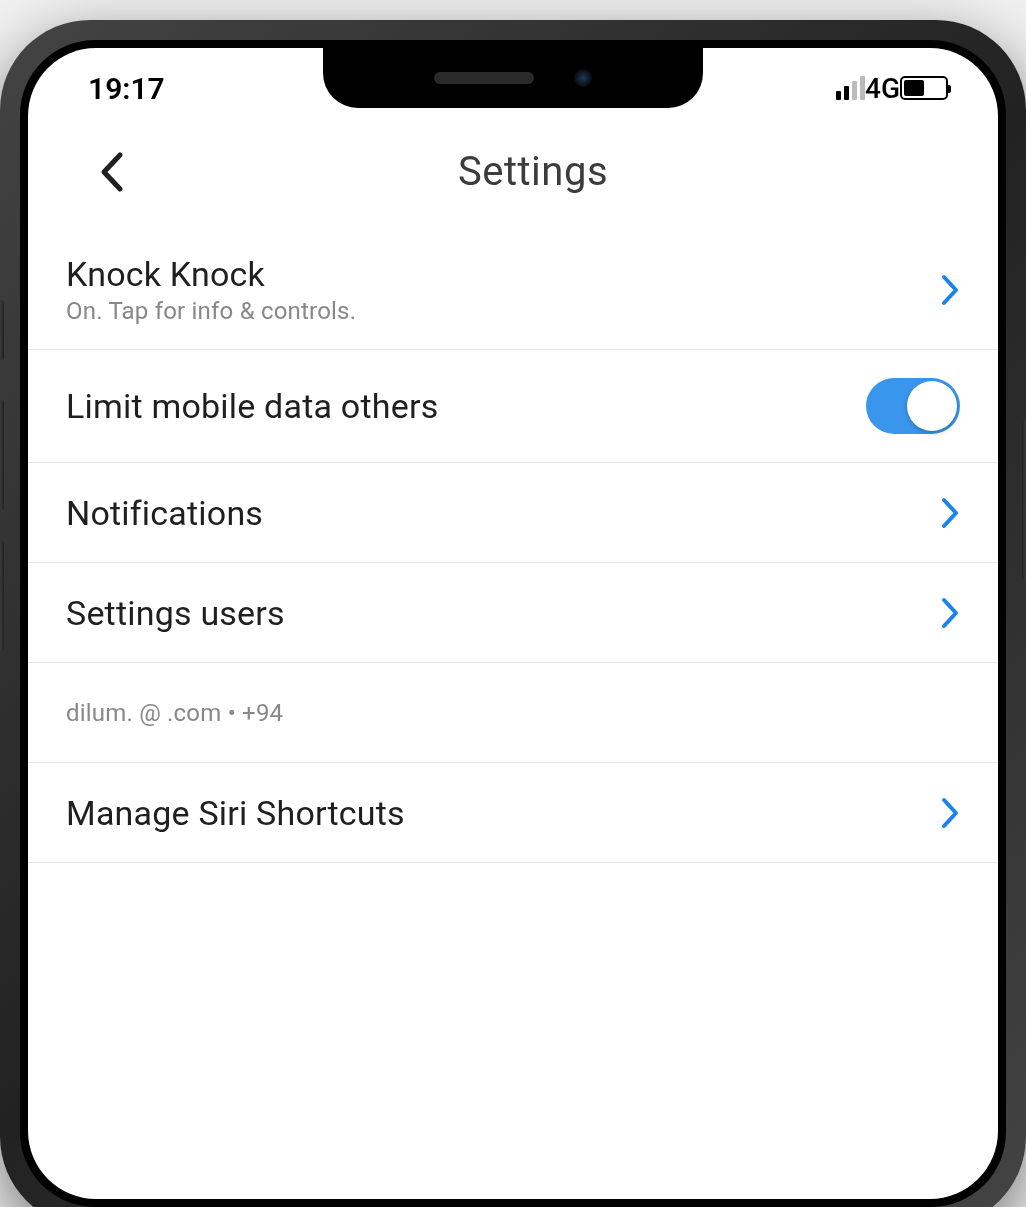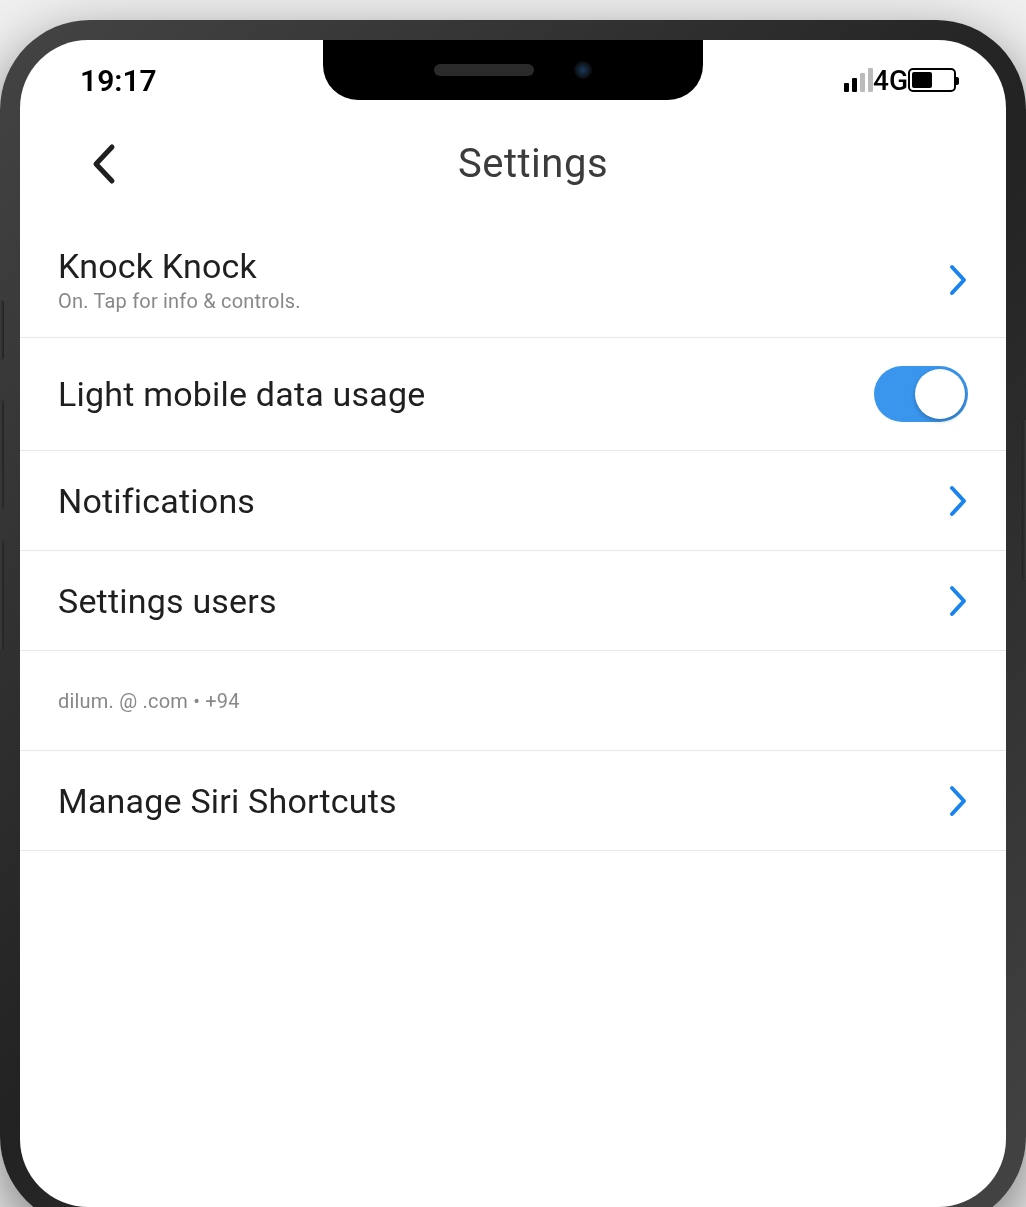--- a/index.html
+++ b/index.html
@@ -21,20 +21,21 @@
       background: linear-gradient(135deg, #444, #222, #444);
       border-radius: 90px;
       padding: 20px;
       box-shadow: 0 20px 60px rgba(0,0,0,0.5);
     }
     .phone-inner {
       width: 100%;
       height: 100%;
       background: #000;
       border-radius: 75px;
+      padding: 8px;
     }
     .screen {
       width: 100%;
       height: 100%;
       background: #fff;
       border-radius: 68px;
       overflow: hidden;
       position: relative;
     }
     .notch {
@@ -174,21 +175,21 @@
       flex-direction: column;
       gap: 3px;
     }
     .setting-title {
       font-size: 34px;
       font-weight: 400;
       color: #1f1f1f;
       letter-spacing: 0.2px;
     }
     .setting-subtitle {
-      font-size: 20px;
+      font-size: 24px;
       font-weight: 400;
       color: #888;
       letter-spacing: 0.2px;
     }
     .chevron-right {
       flex-shrink: 0;
     }
     .toggle {
       width: 94px;
       height: 56px;
@@ -257,21 +258,21 @@
             <div class="setting-subtitle">On. Tap for info &amp; controls.</div>
           </div>
           <svg class="chevron-right" width="20" height="34" viewBox="0 0 20 34">
             <polyline points="4,4 16,17 4,30" stroke="#1a84ee" stroke-width="4" fill="none" stroke-linecap="round" stroke-linejoin="round"></polyline>
           </svg>
         </div>
 
 
         <div class="setting-item">
           <div class="setting-text">
-            <div class="setting-title">Light mobile data usage</div>
+            <div class="setting-title">Limit mobile data others</div>
           </div>
           <div class="toggle">
             <div class="toggle-knob"></div>
           </div>
         </div>
 
         <div class="setting-item">
           <div class="setting-text">
             <div class="setting-title">Notifications</div>
           </div>

